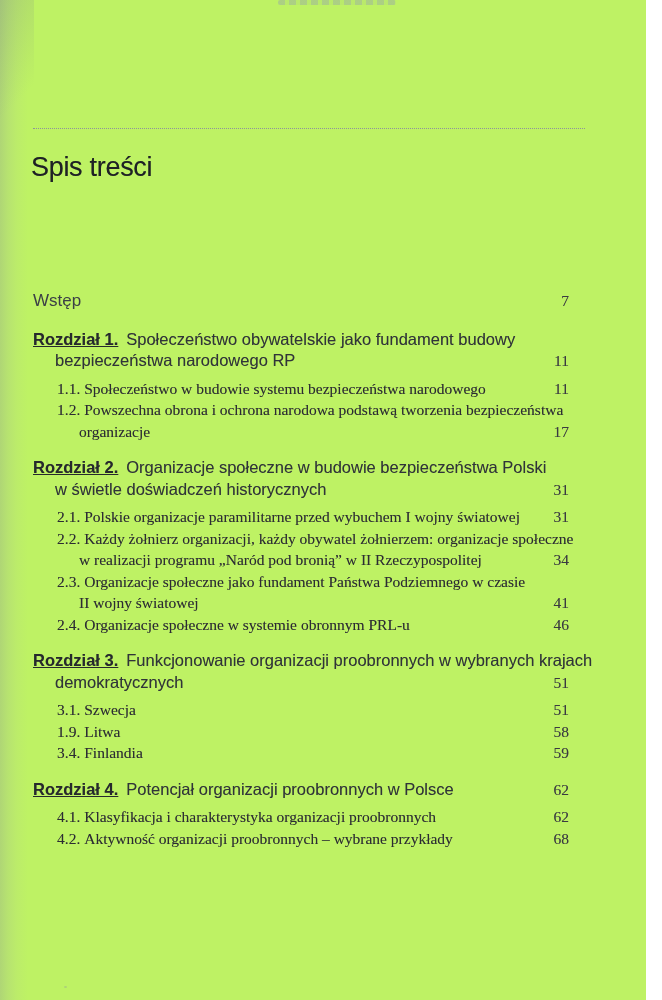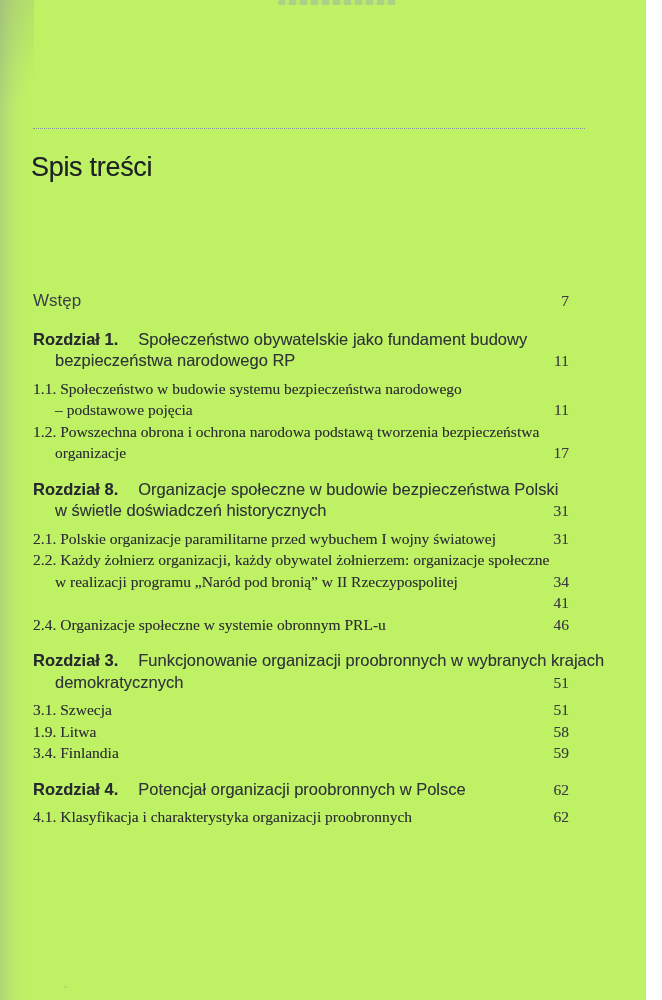--- a/index.html
+++ b/index.html
@@ -112,28 +112,30 @@
   .entry.chapter {
     font-size: 16.5px;
     color: #303439;
     margin-top: 15px;
     margin-bottom: 6px;
     text-shadow: 0 0 0.4px rgba(48,52,57,0.35);
   }
   .entry.chapter .lbl {
     font-weight: 700;
     color: #26292d;
-    margin-right: 20px;
+    margin-right: 8px;
+    text-decoration: underline;
   }
   
   .entry.section {
     font-family: "Liberation Serif", "DejaVu Serif", serif;
     font-size: 15.5px;
     color: #2c2c33;
     text-shadow: 0 0 0.4px rgba(44,44,51,0.35);
+    margin-left: 24px;
   }
   .entry.section .lbl { margin-right: 4px; }
 </style>
 </head>
 <body>
 
 <div class="page">
   <div class="edge-shadow"></div>
   <div class="edge-shadow-top"></div>
   <div class="scan-smudge"></div>
@@ -152,53 +154,54 @@
       <div class="entry chapter">
       <div class="lines">
         <div class="line first"><span class="lbl">Rozdział 1.</span><span class="txt">Społeczeństwo obywatelskie jako fundament budowy</span></div>
       <div class="line cont">bezpieczeństwa narodowego RP</div>
         </div>
       <div class="page-num">11</div>
     </div>
       <div class="entry section">
       <div class="lines">
         <div class="line first"><span class="lbl">1.1.</span><span class="txt">Społeczeństwo w budowie systemu bezpieczeństwa narodowego</span></div>
-      <div class="line cont">– podstawowe pojęcia</div>
         </div>
       <div class="page-num">11</div>
     </div>
       <div class="entry section">
       <div class="lines">
         <div class="line first"><span class="lbl">1.2.</span><span class="txt">Powszechna obrona i ochrona narodowa podstawą tworzenia bezpieczeństwa</span></div>
       <div class="line cont">organizacje</div>
         </div>
       <div class="page-num">17</div>
     </div>
       <div class="entry chapter">
       <div class="lines">
-        <div class="line first"><span class="lbl">Rozdział 8.</span><span class="txt">Organizacje społeczne w budowie bezpieczeństwa Polski</span></div>
+        <div class="line first"><span class="lbl">Rozdział 2.</span><span class="txt">Organizacje społeczne w budowie bezpieczeństwa Polski</span></div>
       <div class="line cont">w świetle doświadczeń historycznych</div>
         </div>
       <div class="page-num">31</div>
     </div>
       <div class="entry section">
       <div class="lines">
         <div class="line first"><span class="lbl">2.1.</span><span class="txt">Polskie organizacje paramilitarne przed wybuchem I wojny światowej</span></div>
       </div>
       <div class="page-num">31</div>
     </div>
       <div class="entry section">
       <div class="lines">
         <div class="line first"><span class="lbl">2.2.</span><span class="txt">Każdy żołnierz organizacji, każdy obywatel żołnierzem: organizacje społeczne</span></div>
       <div class="line cont">w realizacji programu „Naród pod bronią” w II Rzeczypospolitej</div>
         </div>
       <div class="page-num">34</div>
     </div>
       <div class="entry section">
       <div class="lines">
+        <div class="line first"><span class="lbl">2.3.</span><span class="txt">Organizacje społeczne jako fundament Państwa Podziemnego w czasie</span></div>
+      <div class="line cont">II wojny światowej</div>
         </div>
       <div class="page-num">41</div>
     </div>
       <div class="entry section">
       <div class="lines">
         <div class="line first"><span class="lbl">2.4.</span><span class="txt">Organizacje społeczne w systemie obronnym PRL-u</span></div>
       </div>
       <div class="page-num">46</div>
     </div>
       <div class="entry chapter">
@@ -231,15 +234,21 @@
         <div class="line first"><span class="lbl">Rozdział 4.</span><span class="txt">Potencjał organizacji proobronnych w Polsce</span></div>
       </div>
       <div class="page-num">62</div>
     </div>
       <div class="entry section">
       <div class="lines">
         <div class="line first"><span class="lbl">4.1.</span><span class="txt">Klasyfikacja i charakterystyka organizacji proobronnych</span></div>
       </div>
       <div class="page-num">62</div>
     </div>
+      <div class="entry section">
+      <div class="lines">
+        <div class="line first"><span class="lbl">4.2.</span><span class="txt">Aktywność organizacji proobronnych – wybrane przykłady</span></div>
+      </div>
+      <div class="page-num">68</div>
+    </div>
     </div>
 
 </div>
 
 </body></html>

